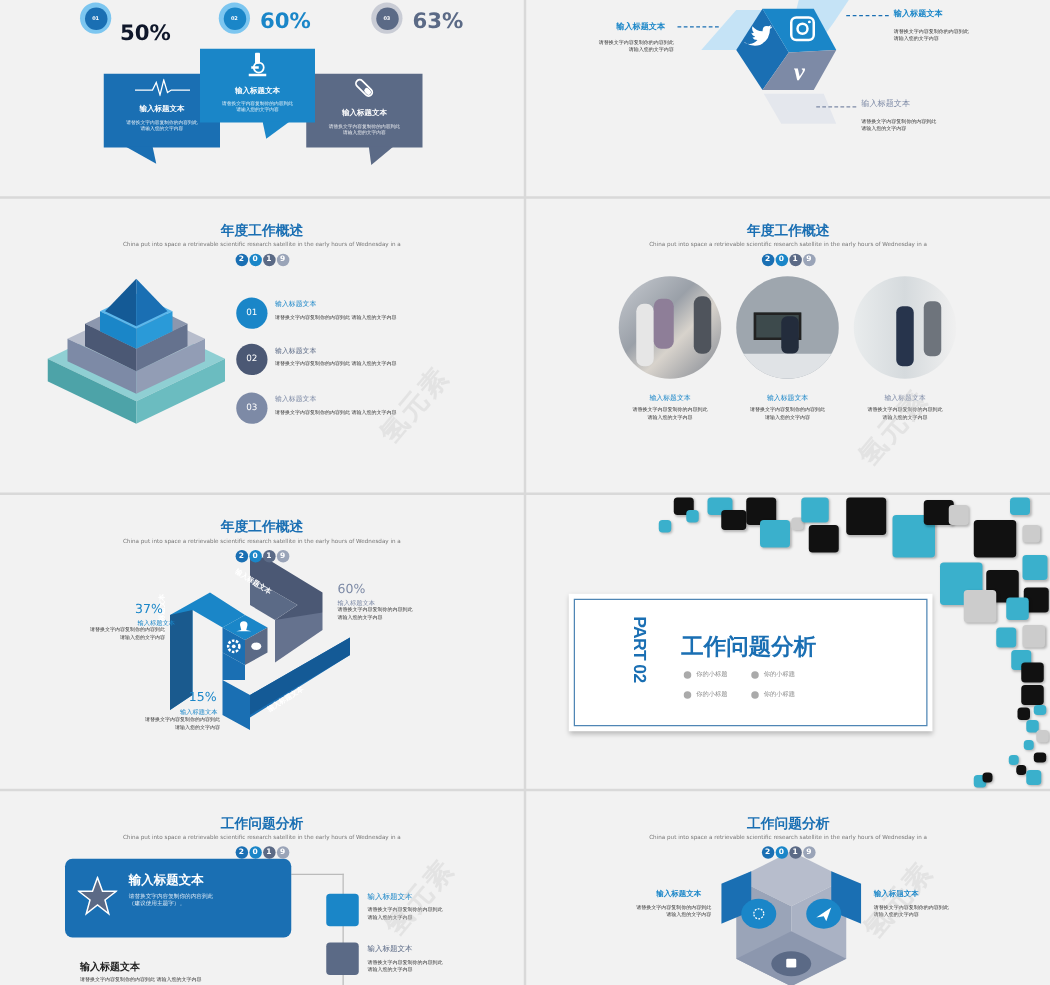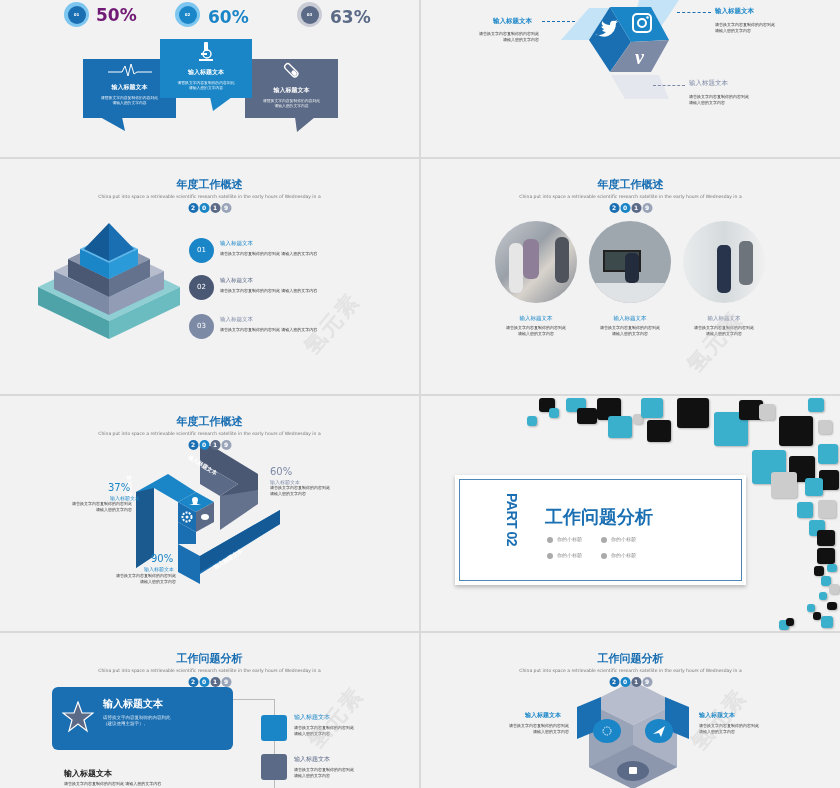--- a/index.html
+++ b/index.html
@@ -48,21 +48,21 @@
 </head>
 <body>
 
 <div class="grid">
 
   <div class="slide s1">
 
     <div class="pct-badge" style="left:64px;top:2px;background:#7cc6f0;">
       <div class="inner" style="background:#1a6fb3;">01</div>
     </div>
-    <div class="pct-num" style="left:96px;top:5px;color:#701a75;">50%</div>
+    <div class="pct-num" style="left:96px;top:17px;color:#0f172a;">50%</div>
 
     <div class="pct-badge" style="left:175px;top:2px;background:#7cc6f0;">
       <div class="inner" style="background:#1a86c8;">02</div>
     </div>
     <div class="pct-num" style="left:208px;top:7px;color:#1a86c8;">60%</div>
 
     <div class="pct-badge" style="left:297px;top:2px;background:#c9ccd5;">
       <div class="inner" style="background:#5b6a86;">03</div>
     </div>
     <div class="pct-num" style="left:330px;top:7px;color:#5b6a86;">63%</div>
@@ -293,21 +293,21 @@
         <div>请输入您的文字内容</div>
       </div>
 
     <div class="abs" style="left:270px;top:70px;font-size:10px;color:#7d8aa6;">60%</div>
     <div class="abs" style="left:270px;top:83px;font-size:5px;color:#7d8aa6;">输入标题文本</div>
     <div class="abs tiny" style="left:270px;top:89px;">
         <div>请替换文字内容复制你的内容到此</div>
         <div>请输入您的文字内容</div>
       </div>
 
-    <div class="abs" style="left:151px;top:157px;font-size:10px;color:#1a86c8;">90%</div>
+    <div class="abs" style="left:151px;top:157px;font-size:10px;color:#1a86c8;">15%</div>
     <div class="abs" style="left:144px;top:170px;font-size:5px;color:#1a86c8;">输入标题文本</div>
     <div class="abs tiny" style="left:108px;top:177px;text-align:right;width:68px;">
         <div>请替换文字内容复制你的内容到此</div>
         <div>请输入您的文字内容</div>
       </div>
   </div>
 
   <div class="slide s6">
 
     <div>

